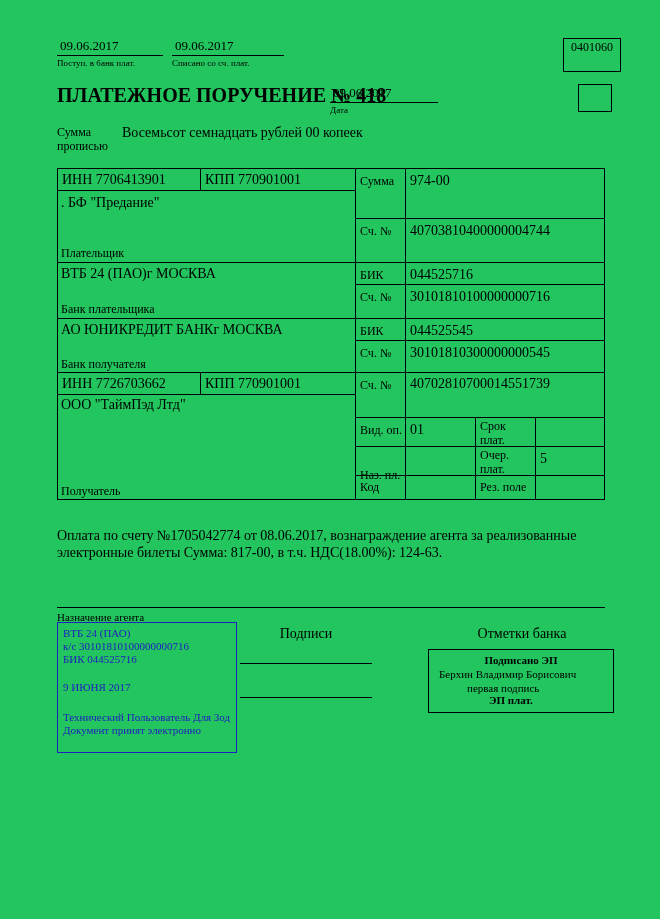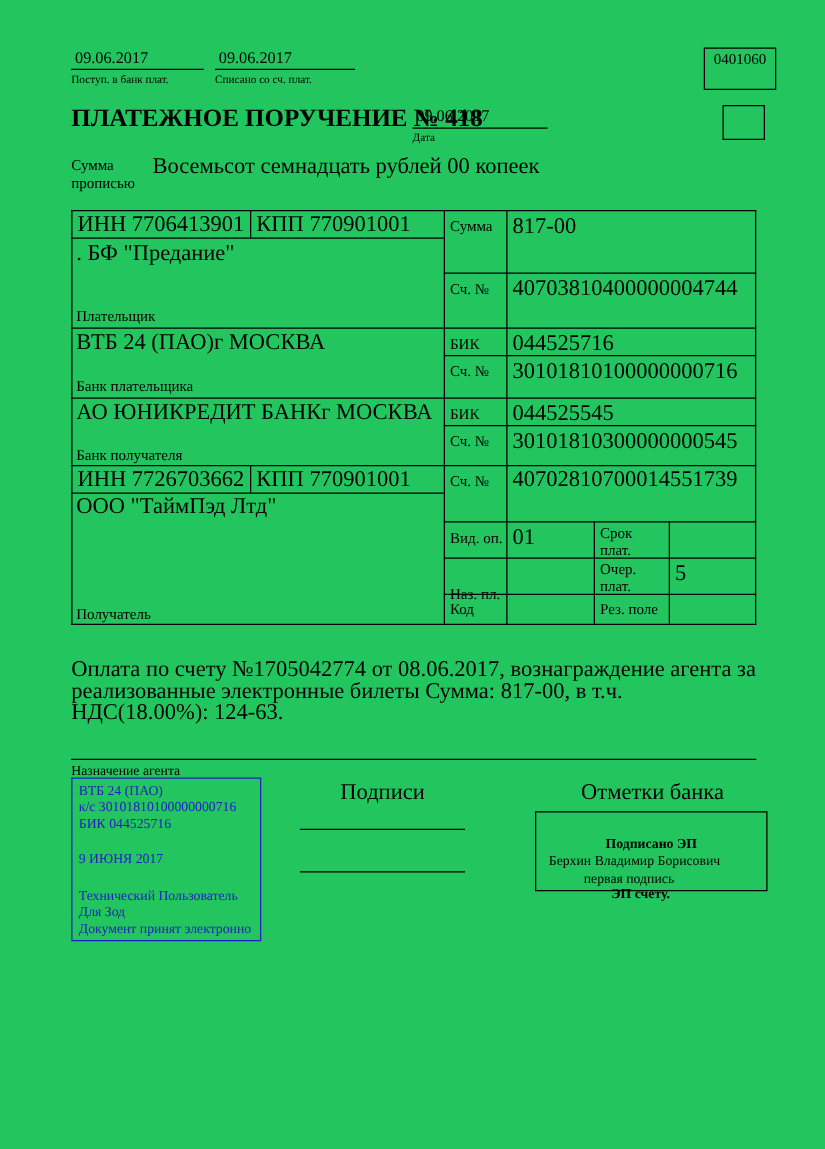--- a/index.html
+++ b/index.html
@@ -2,21 +2,21 @@
 <html><head>
 <meta charset="utf-8">
 <style>
   *{margin:0;padding:0;box-sizing:border-box}
   html,body{background:#ffffff}
   .page{position:relative;width:660px;height:919px;background:#22c55e;
         font-family:"Liberation Serif","DejaVu Serif",serif;color:#000;overflow:hidden}
   .abs{position:absolute}
   .hl{position:absolute;height:1px;background:#000}
   .vl{position:absolute;width:1px;background:#000}
-  .t13{font-size:18px;line-height:15px;white-space:nowrap}
+  .t13{font-size:14px;line-height:15px;white-space:nowrap}
   .t12{font-size:12px;line-height:14px;white-space:nowrap}
   .t11{font-size:11px;line-height:13px;white-space:nowrap}
   .xs{font-size:9px;line-height:11px;white-space:nowrap}
   .b{font-weight:bold}
   .ufield{border-bottom:1px solid #000;padding:0 3px 2px 3px;font-size:13px;line-height:15px;min-height:17px}
   .wrap{white-space:normal}
 </style>
 </head>
 <body>
 
@@ -68,21 +68,21 @@
     <div class="vl" style="left:143px;top:204px;height:22px"></div>
     <div class="vl" style="left:298px;top:0;height:332px"></div>
     <div class="vl" style="left:348px;top:0;height:332px"></div>
     <div class="vl" style="left:418px;top:249px;height:82px"></div>
     <div class="vl" style="left:478px;top:249px;height:82px"></div>
     <div class="vl" style="left:547px;top:0;height:332px"></div>
 
     <div class="abs t13" style="left:5px;top:4px">ИНН 7706413901</div>
     <div class="abs t13" style="left:148px;top:4px">КПП 770901001</div>
     <div class="abs t12" style="left:303px;top:6px">Сумма</div>
-    <div class="abs t13" style="left:353px;top:5px">817-00</div>
+    <div class="abs t13" style="left:353px;top:5px">974-00</div>
     <div class="abs t13" style="left:4px;top:27px">. БФ "Предание"</div>
     <div class="abs t12" style="left:303px;top:56px">Сч. №</div>
     <div class="abs t13" style="left:353px;top:55px">40703810400000004744</div>
     <div class="abs t12" style="left:4px;top:78px">Плательщик</div>
 
     <div class="abs t13" style="left:4px;top:98px">ВТБ 24 (ПАО)г МОСКВА</div>
     <div class="abs t12" style="left:303px;top:100px">БИК</div>
     <div class="abs t13" style="left:353px;top:99px">044525716</div>
     <div class="abs t12" style="left:303px;top:122px">Сч. №</div>
     <div class="abs t13" style="left:353px;top:121px">30101810100000000716</div>
@@ -109,35 +109,35 @@
     <div class="abs t12 wrap" style="left:423px;top:280px;width:52px">Очер. плат.</div>
     <div class="abs t13" style="left:483px;top:283px">5</div>
     <div class="abs t12" style="left:303px;top:312px">Код</div>
     <div class="abs t12" style="left:423px;top:312px">Рез. поле</div>
   </div>
 
   <div class="abs t13 wrap" style="left:57px;top:527px;width:548px;line-height:17px">Оплата по счету №1705042774 от 08.06.2017, вознаграждение агента за реализованные электронные билеты Сумма: 817-00, в т.ч. НДС(18.00%): 124-63.</div>
   <div class="hl" style="left:57px;top:607px;width:548px"></div>
   <div class="abs t11" style="left:57px;top:611px">Назначение агента</div>
 
-  <div class="abs" style="left:57px;top:622px;width:152px;height:131px;border:1px solid #2020c0;color:#2020c0;font-size:11px;line-height:13px;padding:4px 5px">
+  <div class="abs" style="left:57px;top:622px;width:180px;height:131px;border:1px solid #2020c0;color:#2020c0;font-size:11px;line-height:13px;padding:4px 5px">
     <div>ВТБ 24 (ПАО)</div>
     <div>к/с 30101810100000000716</div>
     <div>БИК 044525716</div>
     <div style="margin-top:15px">9 ИЮНЯ 2017</div>
     <div style="margin-top:17px">Технический Пользователь Для Зод</div>
     <div>Документ принят электронно</div>
   </div>
 
   <div class="abs t13" style="left:240px;top:626px;width:132px;text-align:center">Подписи</div>
   <div class="hl" style="left:240px;top:663px;width:132px"></div>
   <div class="hl" style="left:240px;top:697px;width:132px"></div>
 
   <div class="abs t13" style="left:430px;top:626px;width:184px;text-align:center">Отметки банка</div>
 
   <div class="abs" style="left:428px;top:649px;width:186px;height:64px;border:1px solid #000;font-size:11px;line-height:14px">
-    <div class="b" style="text-align:center;margin-top:18px">Подписано ЭП</div>
+    <div class="b" style="text-align:center;margin-top:3px">Подписано ЭП</div>
     <div style="padding-left:10px;white-space:nowrap">Берхин Владимир Борисович</div>
     <div style="padding-left:38px;white-space:nowrap">первая подпись</div>
-    <div class="b" style="padding-left:60px;margin-top:-2px;white-space:nowrap">ЭП счету.</div>
+    <div class="b" style="padding-left:60px;margin-top:-2px;white-space:nowrap">ЭП плат.</div>
   </div>
 
 </div>
 
 </body></html>

